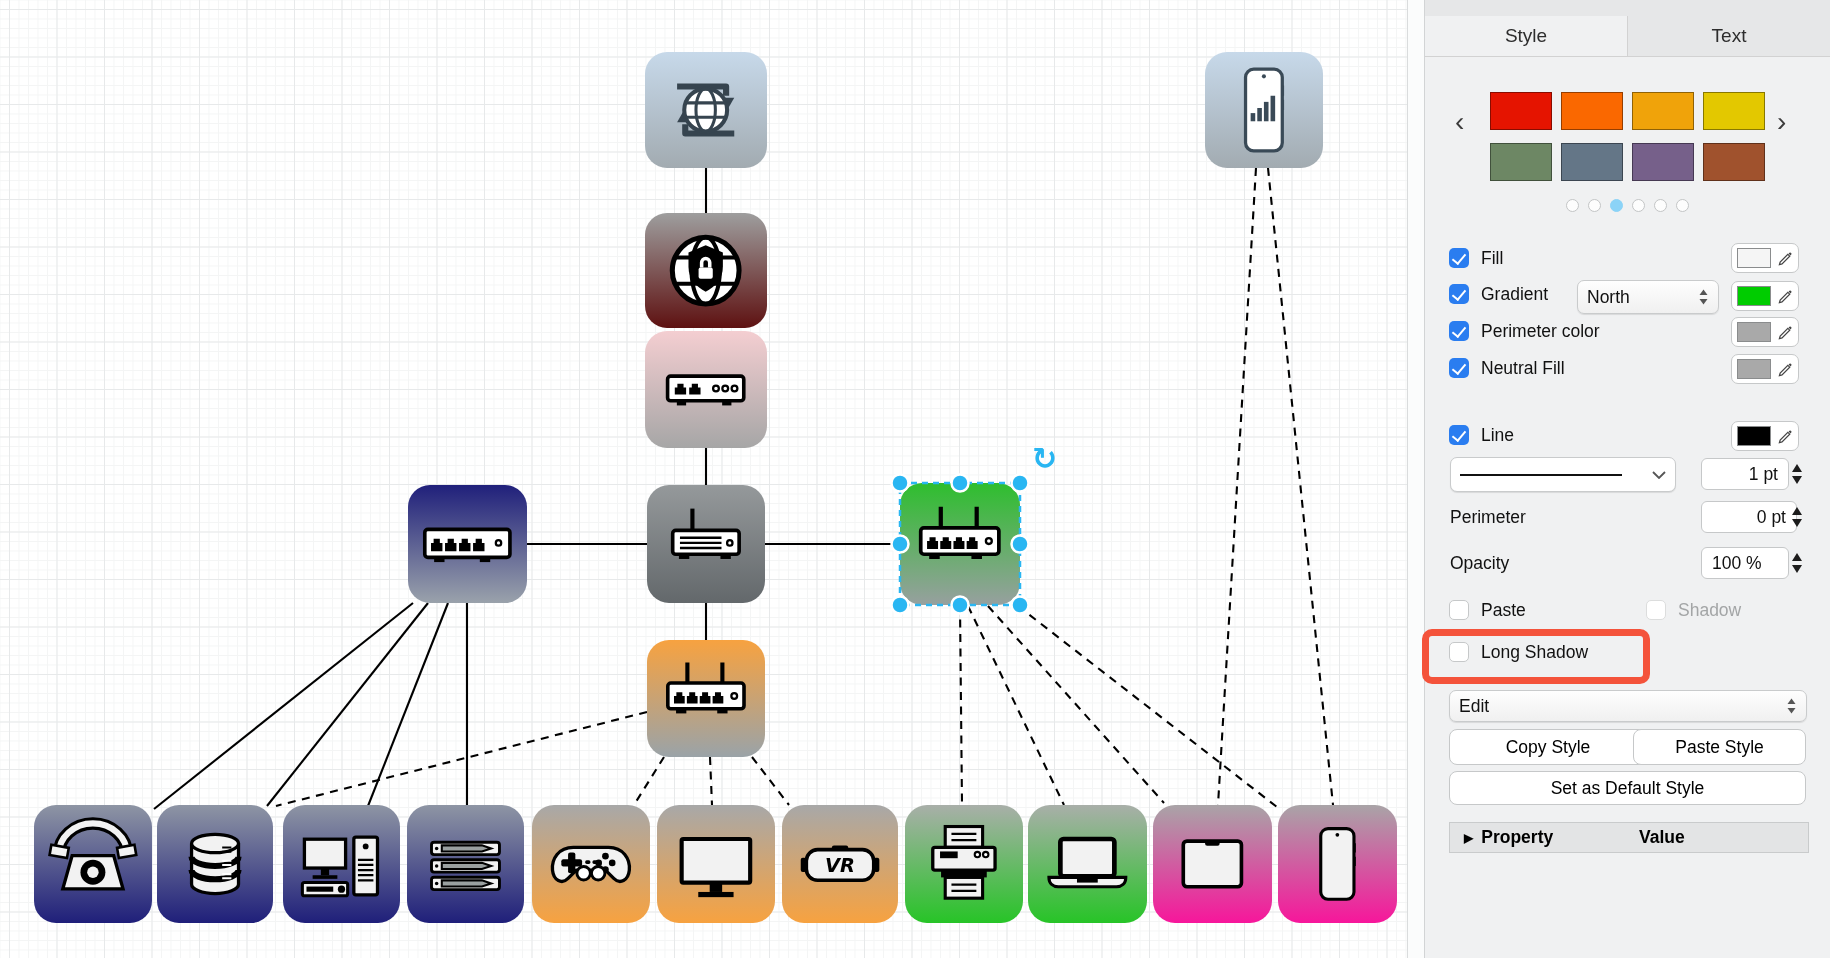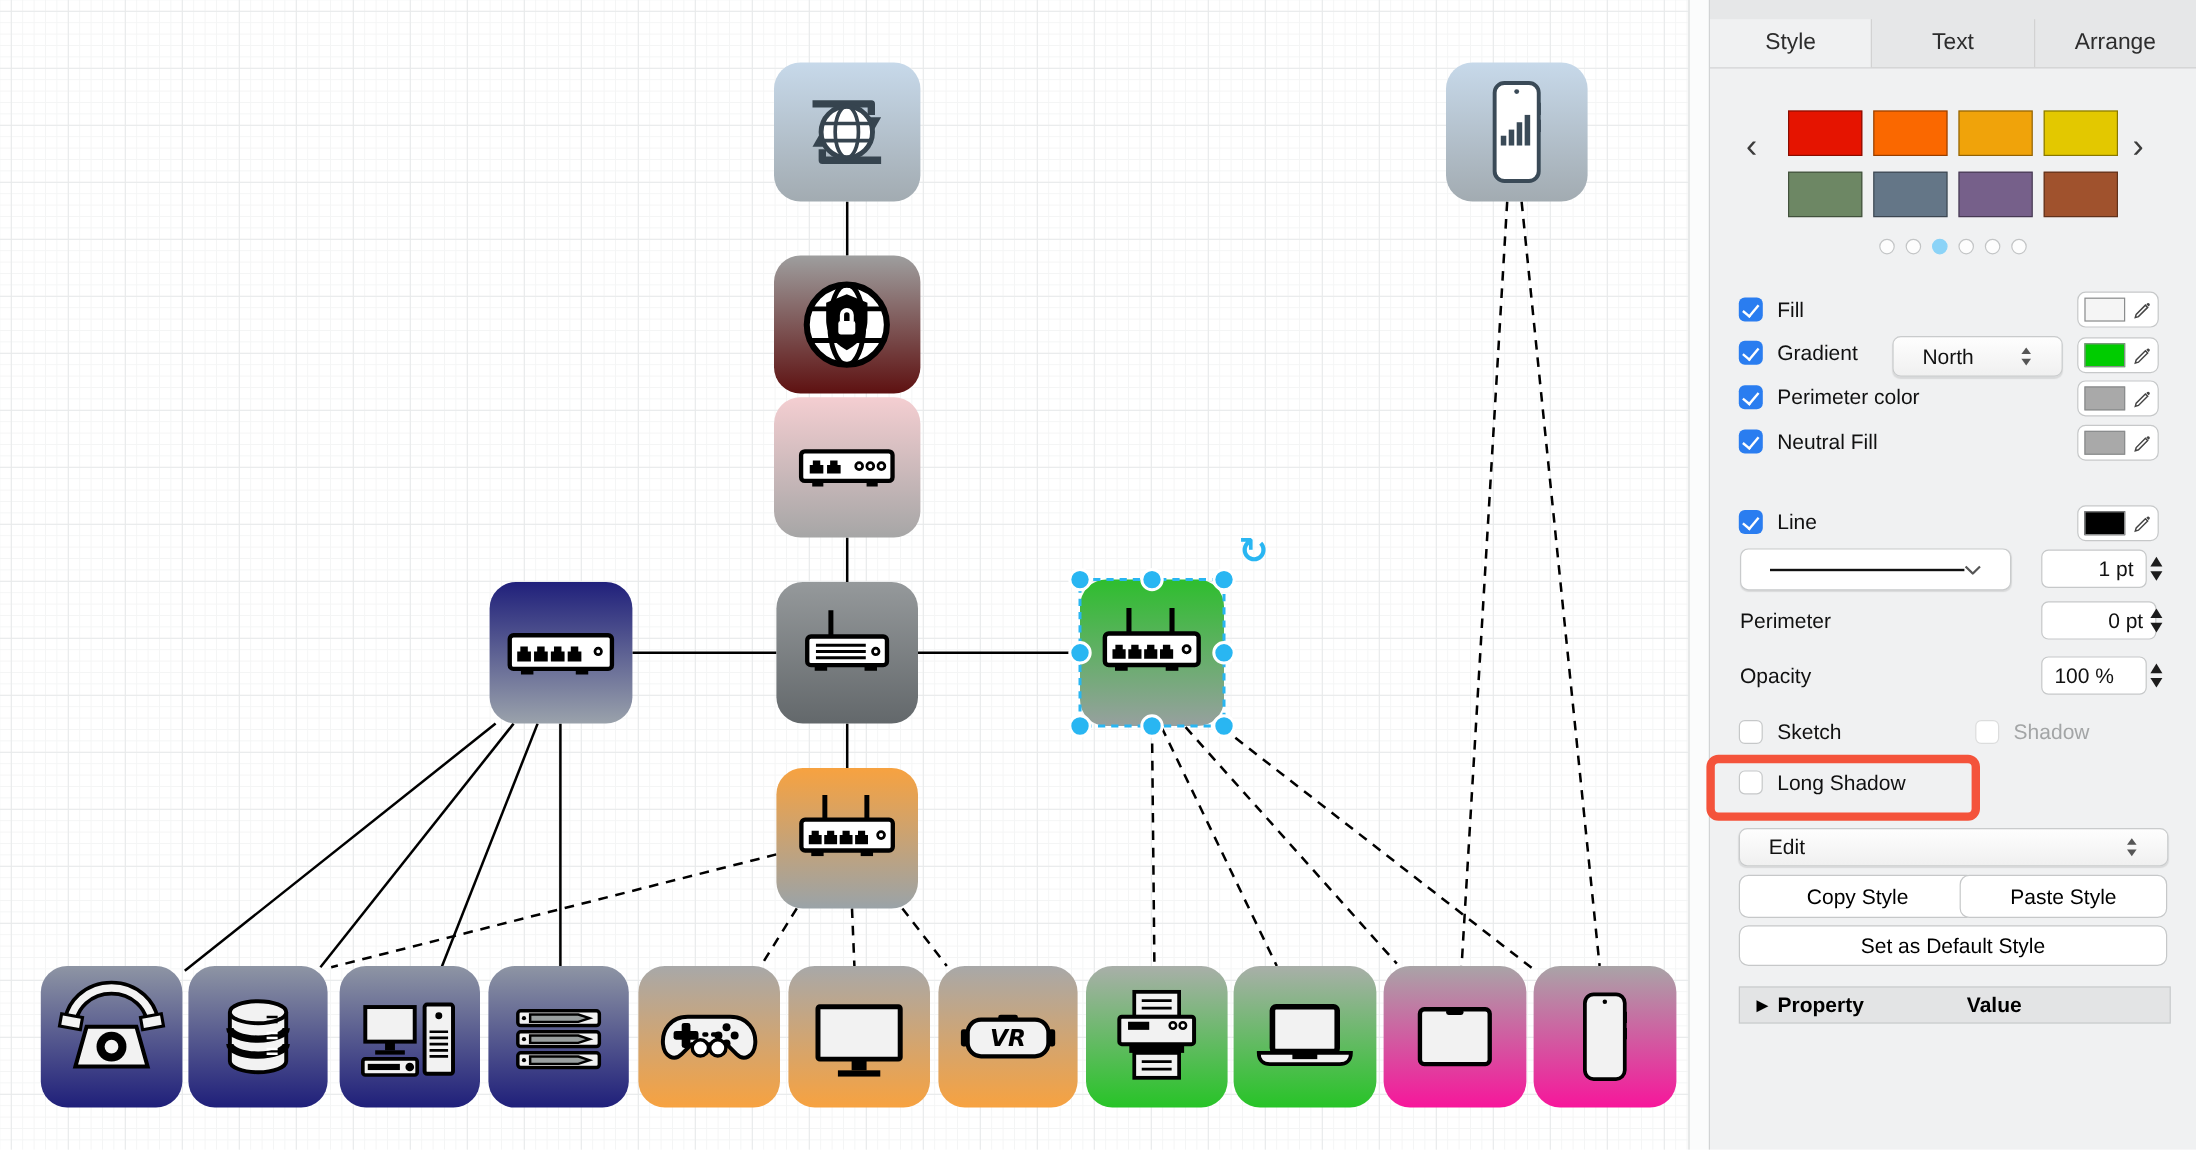--- a/index.html
+++ b/index.html
@@ -45,21 +45,21 @@
   .cb.un::after{display:none}
   .lb{font-size:17.5px;color:#111;white-space:nowrap}
   .b{font-weight:400}
   .dim{color:#a3a5a6}
   .swbtn{position:absolute;left:306px;width:68px;height:30px;border:1px solid #c6c8c9;border-radius:7px;
     background:#fff;display:flex;align-items:center;justify-content:space-between;
     padding:0 5px;box-sizing:border-box;}
   .swcolor{width:34px;height:20px;border:1px solid #8a8c8d;box-sizing:border-box}
   .dd{position:absolute;background:linear-gradient(#fefefe,#f0f0f0);border:1px solid #c9cbcc;border-radius:7px;
     box-shadow:0 1px 1px rgba(0,0,0,.1);display:flex;align-items:center;justify-content:space-between;
-    padding:0 24px;font-size:17.5px;color:#111;box-sizing:border-box;}
+    padding:0 9px;font-size:17.5px;color:#111;box-sizing:border-box;}
   .num{position:absolute;height:32px;border:1px solid #c6c8c9;border-radius:6px;background:#fff;font-size:17.5px;
     color:#111;display:flex;align-items:center;justify-content:flex-end;padding-right:10px;box-sizing:border-box;}
   .stp{position:absolute;width:16px;height:32px;display:flex;flex-direction:column;align-items:center;
     justify-content:center;gap:4px;}
   .tri-up{width:0;height:0;border-left:5.5px solid transparent;border-right:5.5px solid transparent;
     border-bottom:8px solid #1c1c1c;}
   .tri-dn{width:0;height:0;border-left:5.5px solid transparent;border-right:5.5px solid transparent;
     border-top:8px solid #1c1c1c;}
   .btn{position:absolute;background:#fff;border:1px solid #c6c8c9;border-radius:8px;font-size:17.5px;color:#000;
     display:flex;align-items:center;justify-content:center;box-sizing:border-box;}
@@ -333,21 +333,20 @@
     </svg>
 </div>
 
 <div id="gutter"></div>
 
 <div id="panel">
 
   <div id="tabbar">
     <div class="tab active">Style</div>
     <div class="tab">Text</div>
-    <div class="tab">Arrange</div>
   </div>
 
   <span class="arrowbtn" style="left:30px;top:112px">‹</span>
   <span class="arrowbtn" style="left:352px;top:112px">›</span>
   <div id="pal">
       <span class="pswatch" style="left: 65px; top: 92px; background: rgb(229, 20, 0);"></span>
       <span class="pswatch" style="left: 136px; top: 92px; background: rgb(250, 104, 0);"></span>
       <span class="pswatch" style="left: 207px; top: 92px; background: rgb(240, 163, 10);"></span>
       <span class="pswatch" style="left: 278px; top: 92px; background: rgb(227, 200, 0);"></span>
       <span class="pswatch" style="left: 65px; top: 143px; background: rgb(109, 135, 100);"></span>
@@ -456,21 +455,21 @@
     <span class="lb b">Opacity</span>
   </div>
   <div class="num" style="left:276px;top:547px;width:88px;justify-content:flex-start;padding-left:10px">100 %</div>
   <div class="stp" style="left:364px;top:547px">
       <span class="tri-up"></span>
       <span class="tri-dn"></span>
     </div>
 
   <div class="prow" style="top:598px">
     <span class="cb un"></span>
-    <span class="lb b">Sketch</span>
+    <span class="lb b">Paste</span>
   </div>
   <div class="prow" style="top:598px;left:221px">
     <span class="cb un" style="border-color:#dcdddd"></span>
     <span class="lb b dim">Shadow</span>
   </div>
 
   <div id="ls-highlight"></div>
   <div class="prow" style="top:640px">
     <span class="cb un"></span>
     <span class="lb b">Long Shadow</span>

